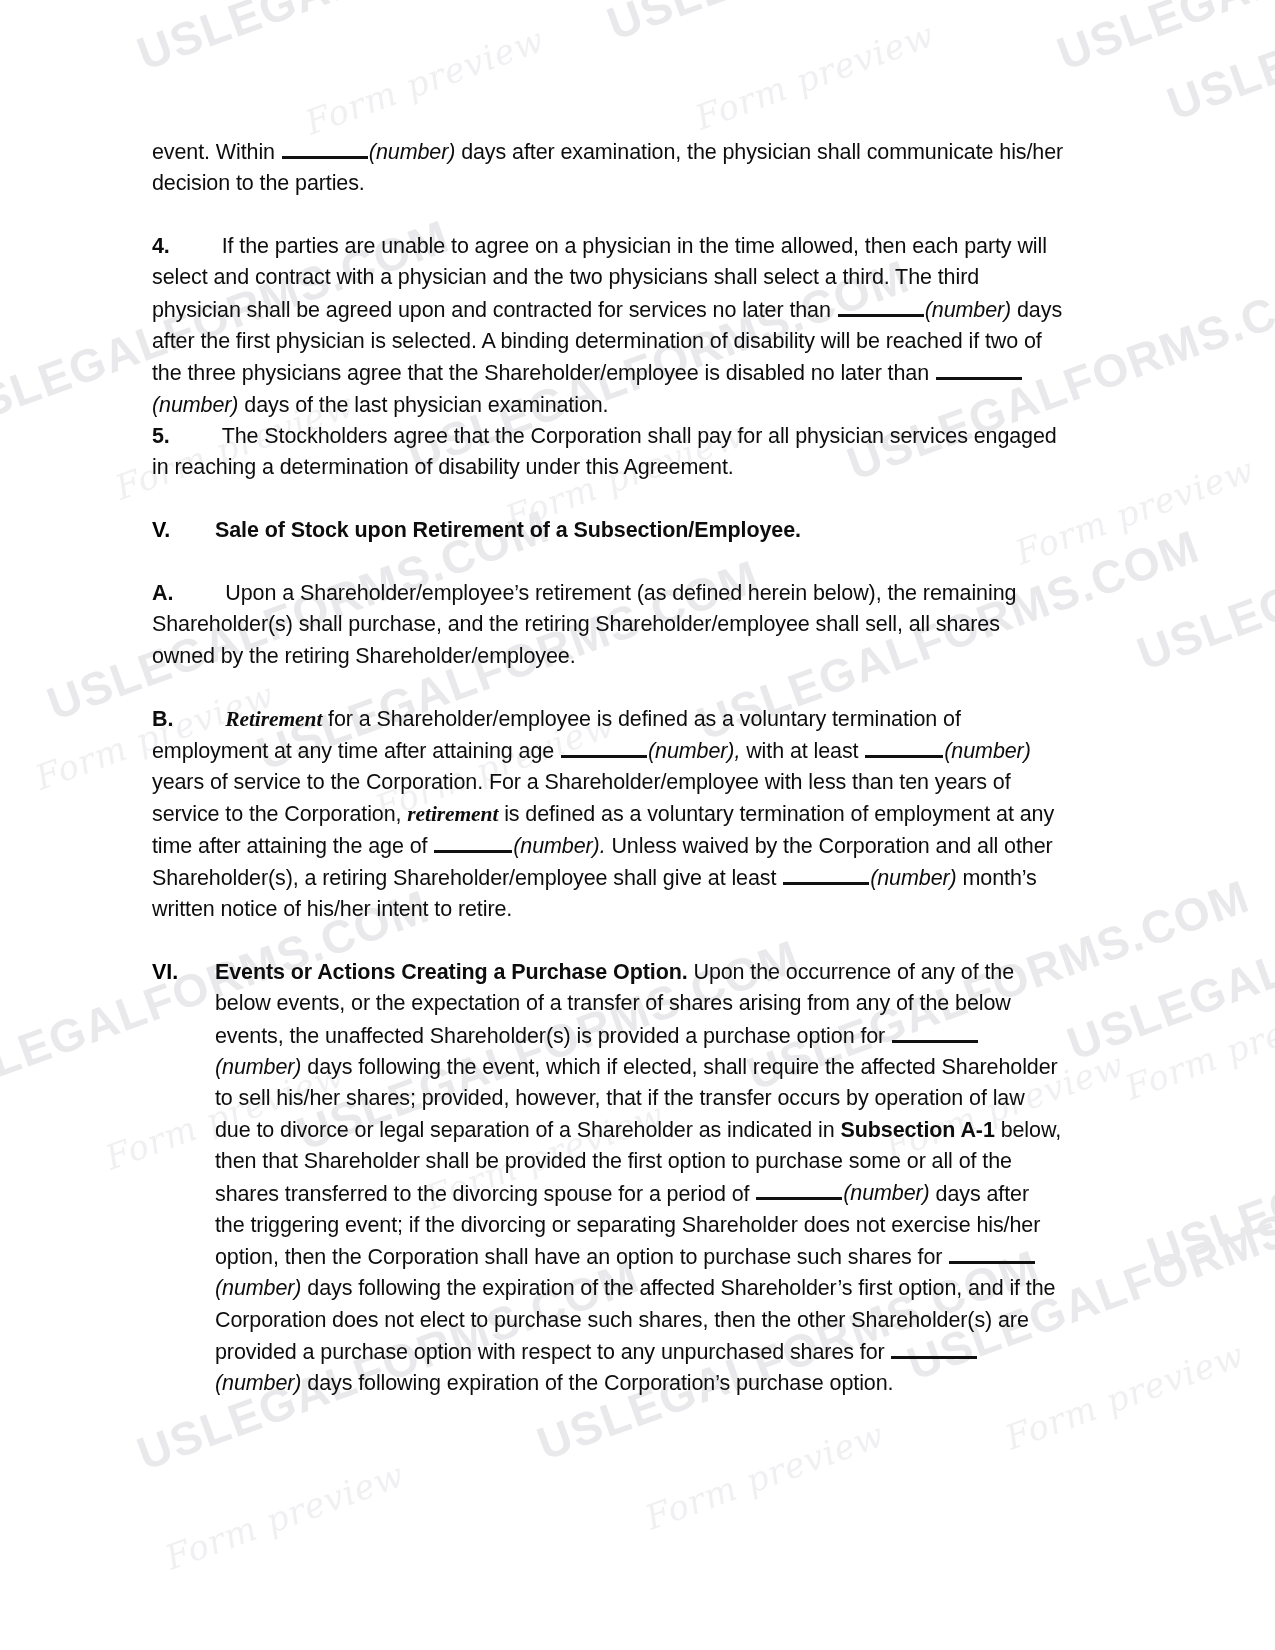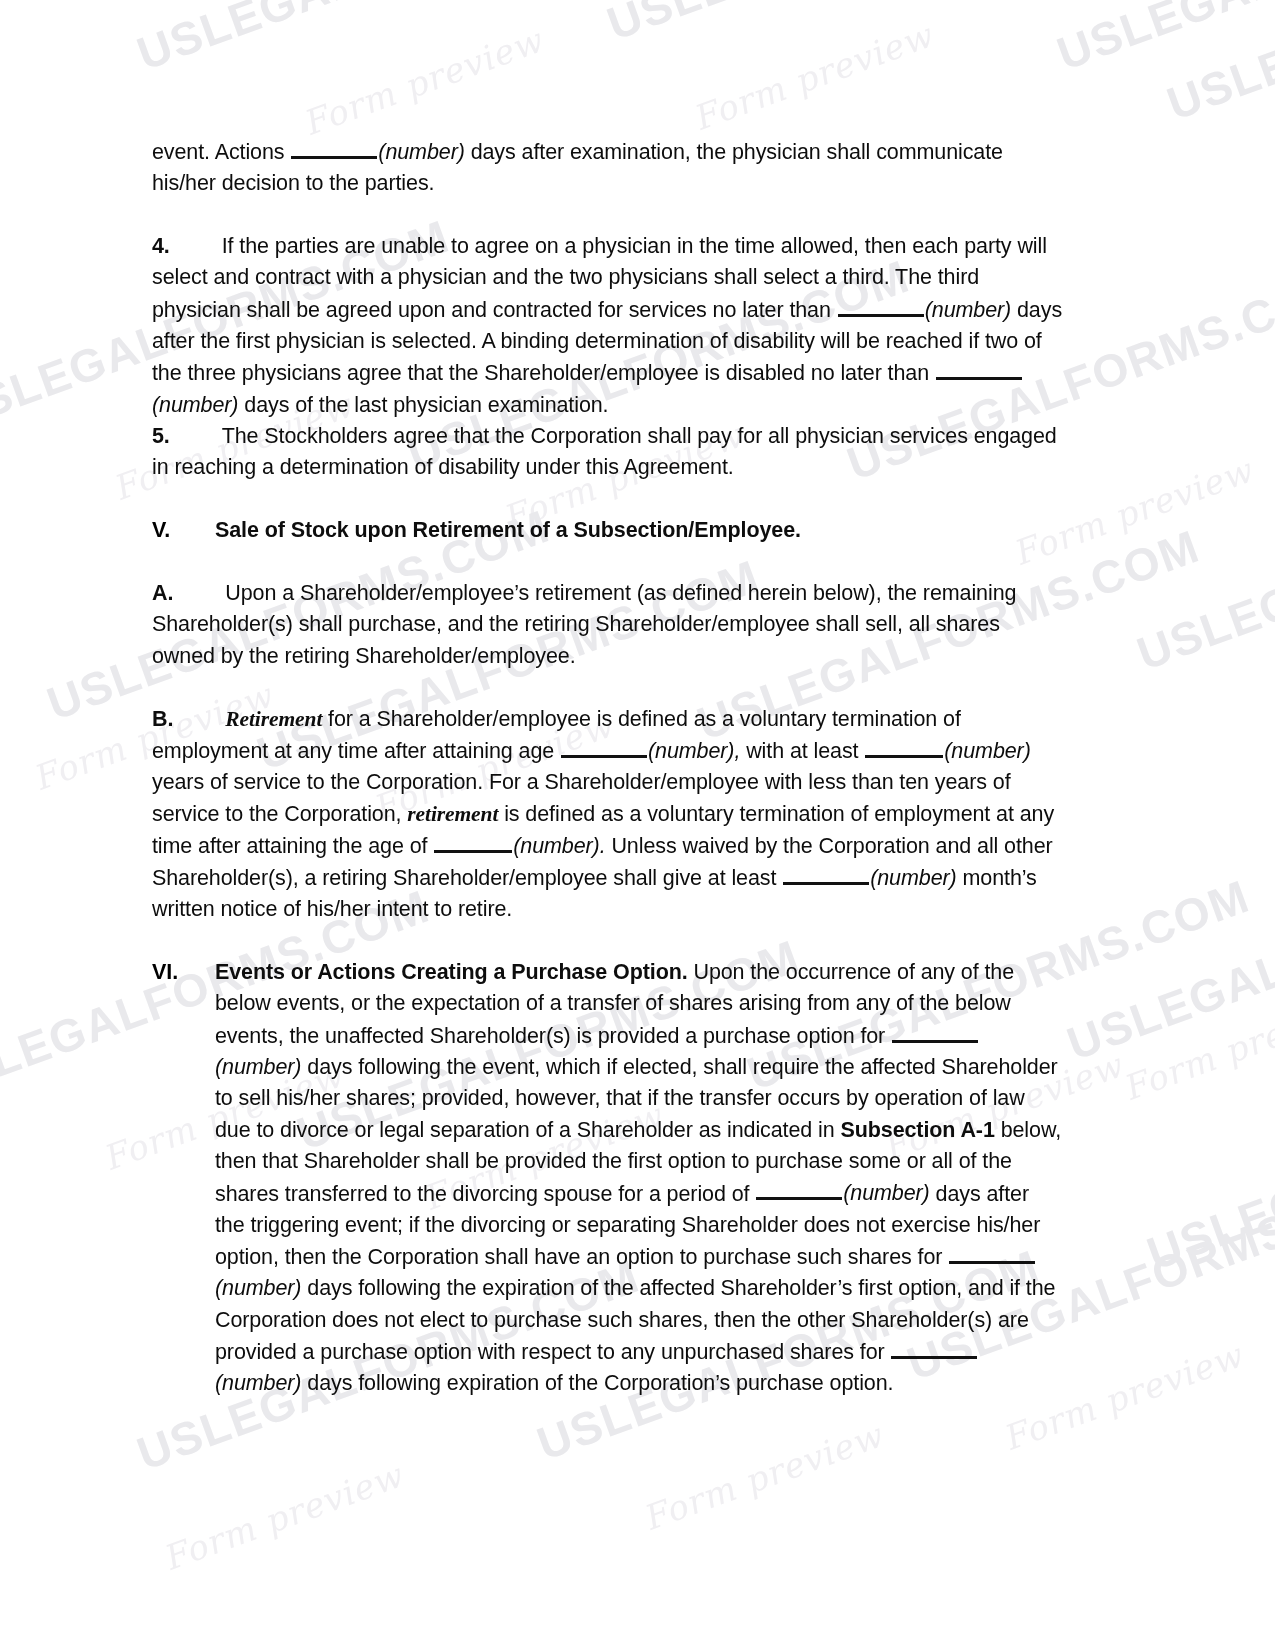--- a/index.html
+++ b/index.html
@@ -152,21 +152,21 @@
     <div class="wm wm-brand" style="left:530px;  top:1420px; transform:rotate(-20deg);">USLEGALFORMS.COM</div>
     <div class="wm wm-preview" style="left:640px;  top:1500px; transform:rotate(-20deg);">Form preview</div>
     <div class="wm wm-brand" style="left:900px;  top:1340px; transform:rotate(-20deg);">USLEGALFORMS.COM</div>
     <div class="wm wm-preview" style="left:1000px; top:1420px; transform:rotate(-20deg);">Form preview</div>
     <div class="wm wm-brand" style="left:1140px; top:1230px; transform:rotate(-20deg);">USLEGALFORMS.COM</div>
   </div>
 
   <div class="doc">
     <div class="content">
 
-      <p class="para indent"><span>event.  Actions </span><span class="blank"></span><span class="i">(number)</span><span> days after examination, the physician shall communicate his/her decision to the parties.</span></p>
+      <p class="para indent"><span>event.  Within </span><span class="blank"></span><span class="i">(number)</span><span> days after examination, the physician shall communicate his/her decision to the parties.</span></p>
 
       <div class="spacer-line"></div>
 
       <p class="para indent"><span class="b">4.</span><span class="tab"></span><span>If the parties are unable to agree on a physician in the time allowed, then each party will select and contract with a physician and the two physicians shall select a third.  The third physician shall be agreed upon and contracted for services no later than </span><span class="blank"></span><span class="i">(number)</span><span> days after the first physician is selected. A binding determination of disability will be reached if two of the three physicians agree that the Shareholder/employee is disabled no later than </span><span class="blank"></span><span class="i">(number)</span><span> days of the last physician examination.</span></p>
 
       <p class="para indent"><span class="b">5.</span><span class="tab"></span><span>The Stockholders agree that the Corporation shall pay for all physician services engaged in reaching a determination of disability under this Agreement.</span></p>
 
       <div class="spacer-line"></div>
 
       <div class="roman-block">

